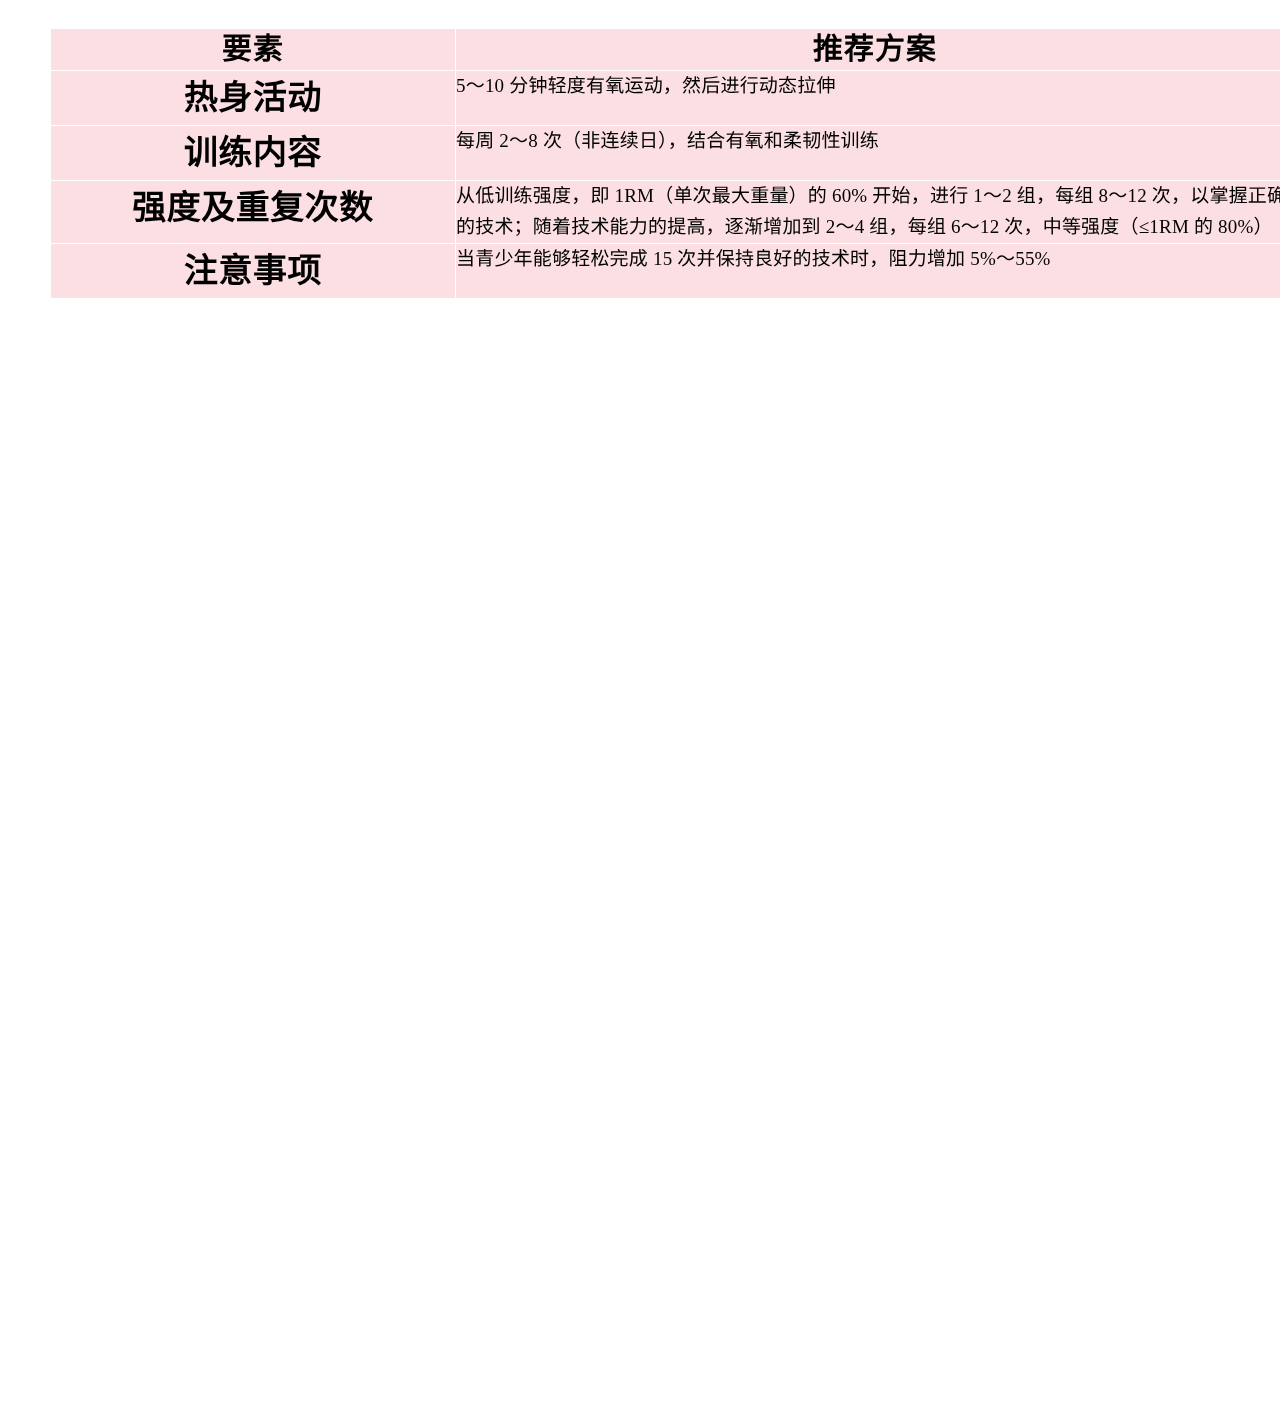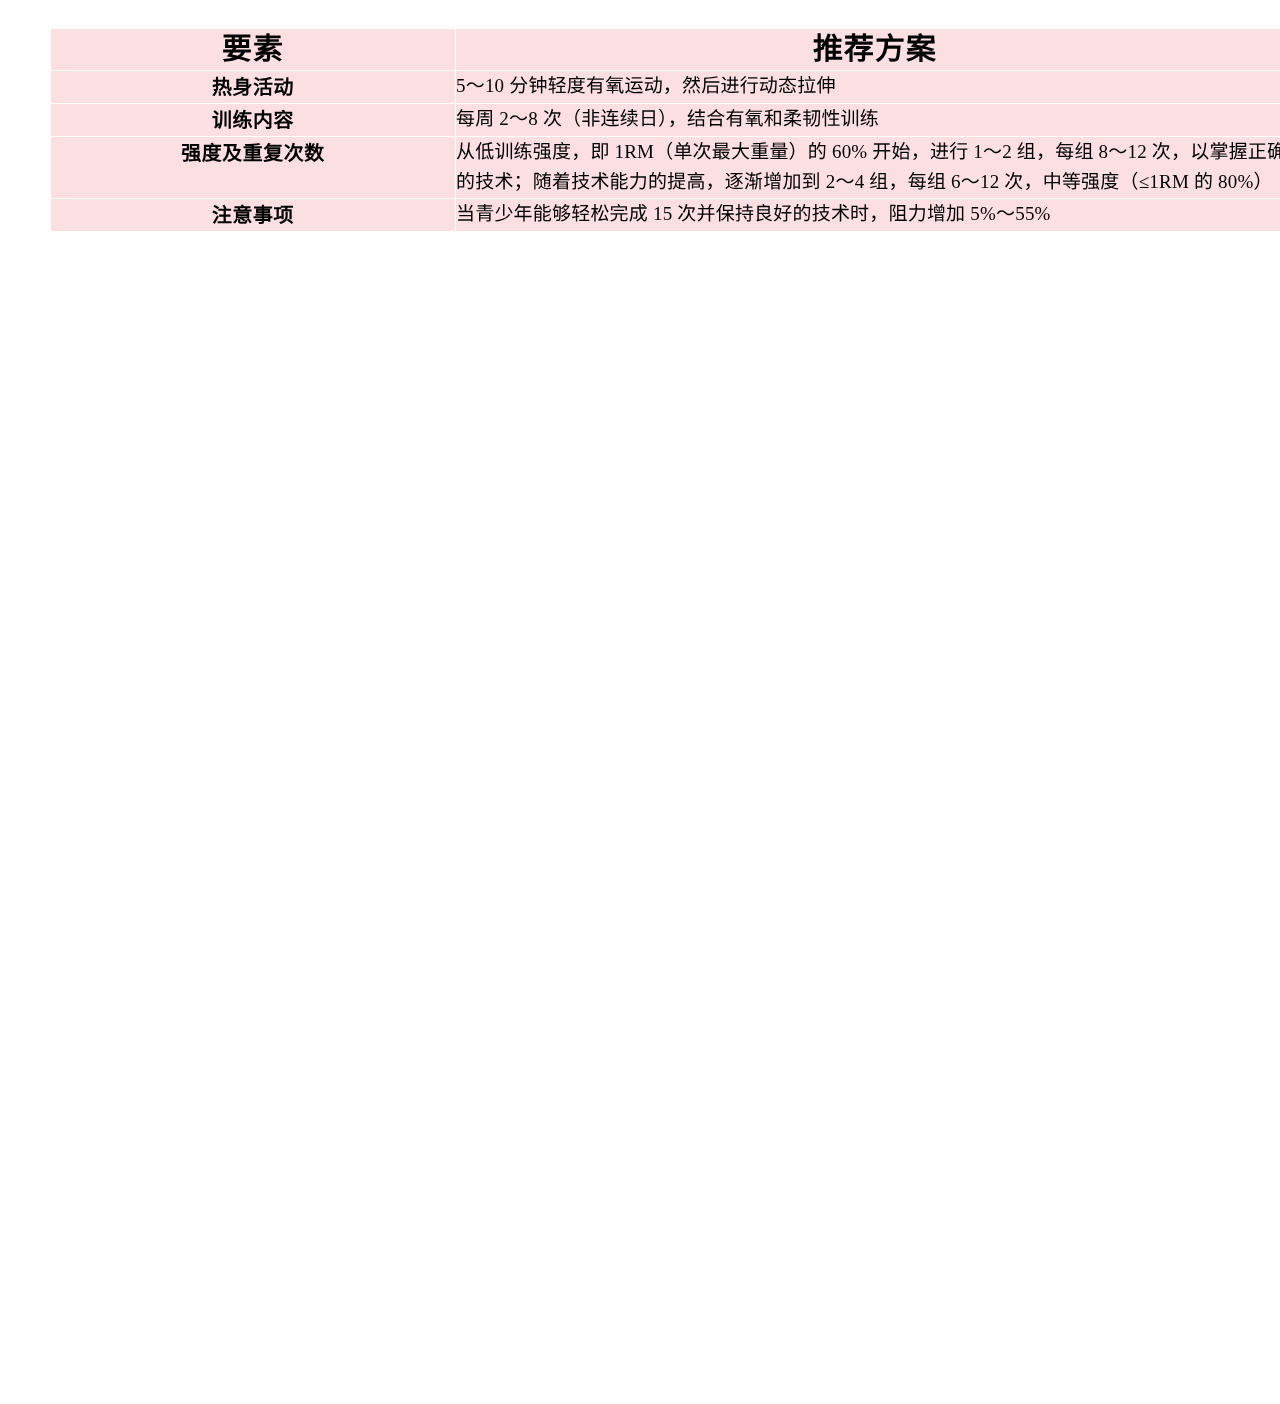--- a/index.html
+++ b/index.html
@@ -43,21 +43,21 @@
     font-weight: bold;
     font-size: 30px;
     line-height: 1.35;
     padding: 16px 10px 16px 10px;
     letter-spacing: 1px;
   }
   .elem-cell {
     background: #fbdfe2;
     text-align: center;
     font-weight: bold;
-    font-size: 20px;
+    font-size: 34px;
     line-height: 1.6;
     padding: 14px 8px 14px 8px;
     letter-spacing: 0.5px;
   }
   .rec-cell {
     background: #fbdfe2;
     text-align: left;
     font-size: 19px;
     line-height: 1.62;
     padding: 14px 14px 14px 12px;

